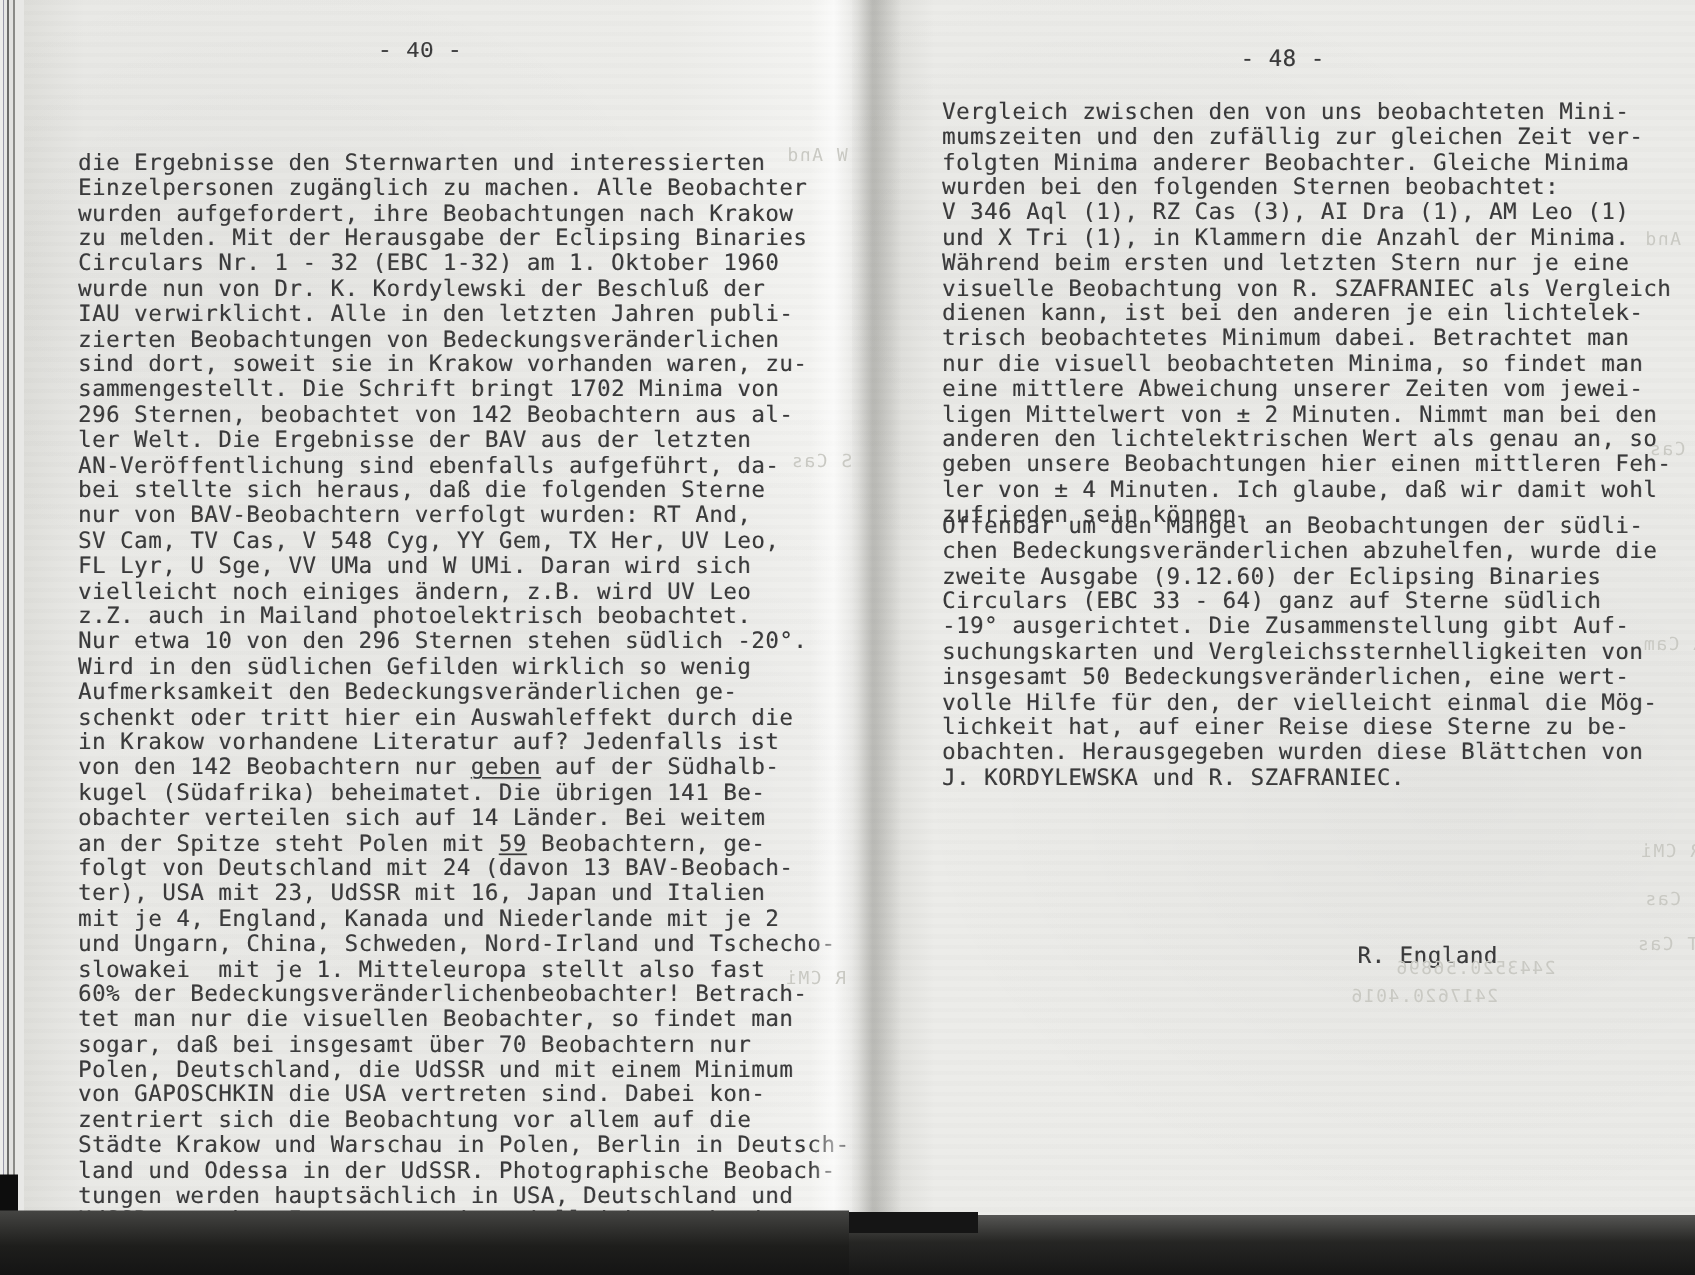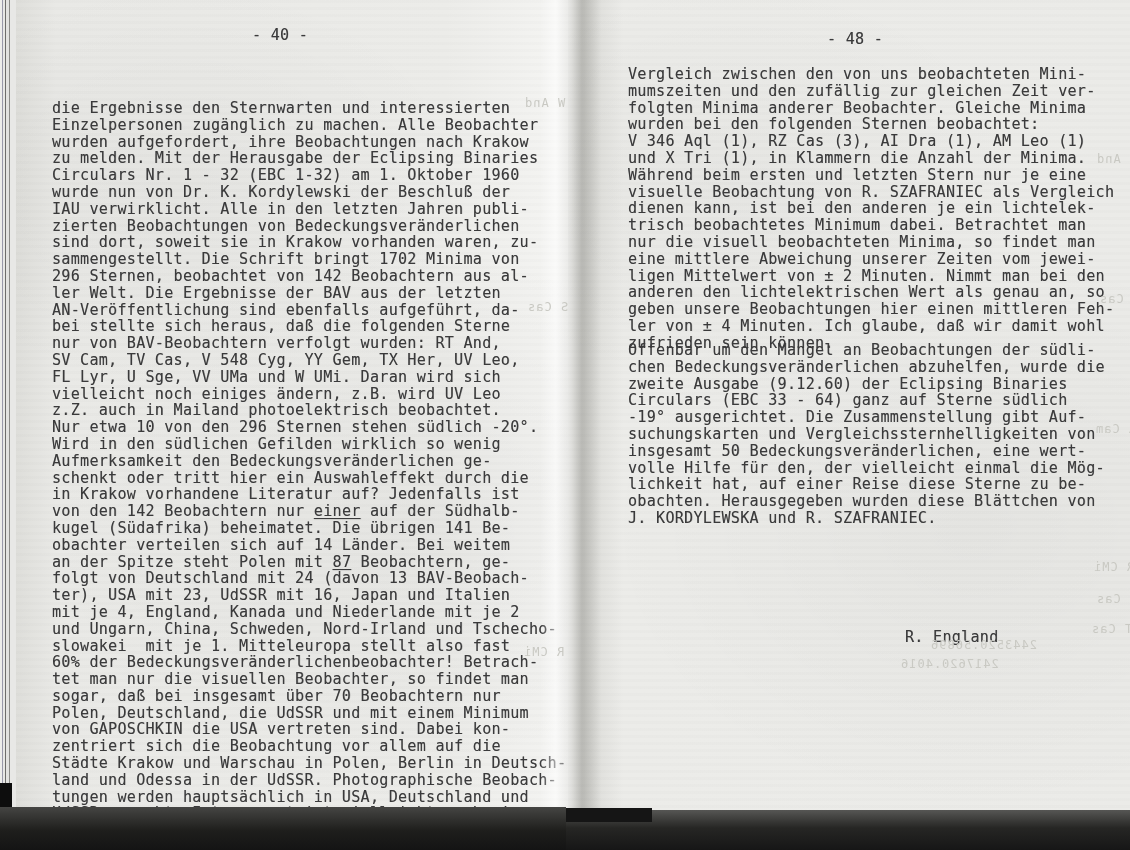--- a/index.html
+++ b/index.html
@@ -45,21 +45,21 @@
       rgba(0,0,0,0) 85%);
   }
   
   .tw{
     position:absolute;
     font-size:15px;letter-spacing:0.32px;line-height:16.8px;
     color:#3a3a3b;white-space:pre;
     text-shadow:0.3px 0.3px 0.4px rgba(70,70,70,0.45);
   }
   .u{text-decoration:underline;text-underline-offset:2px;text-decoration-thickness:1px;}
-  .pageno-left{left:236px;top:27px;}
+  .pageno-left{left:236px;top:27px;font-family:Liberation Mono, monospace;}
   .pageno-right{left:259px;top:31px;}
   .block-left{left:36px;top:72px;margin-top:28px;}
   .p1{left:60px;top:66px;}
   .p2{left:60px;top:342px;}
   .p3{left:60px;top:556px;}
   .sig{left:337px;top:629px;}
   .heading{left:184px;top:664px;}
   .p4{left:60px;top:688px;}
   
   .band{position:absolute;}
@@ -107,24 +107,24 @@
 nur von BAV-Beobachtern verfolgt wurden: RT And,
 SV Cam, TV Cas, V 548 Cyg, YY Gem, TX Her, UV Leo,
 FL Lyr, U Sge, VV UMa und W UMi. Daran wird sich
 vielleicht noch einiges ändern, z.B. wird UV Leo
 z.Z. auch in Mailand photoelektrisch beobachtet.
 Nur etwa 10 von den 296 Sternen stehen südlich -20°.
 Wird in den südlichen Gefilden wirklich so wenig
 Aufmerksamkeit den Bedeckungsveränderlichen ge-
 schenkt oder tritt hier ein Auswahleffekt durch die
 in Krakow vorhandene Literatur auf? Jedenfalls ist
-von den 142 Beobachtern nur <span class="u">einer</span> auf der Südhalb-
+von den 142 Beobachtern nur <span class="u">geben</span> auf der Südhalb-
 kugel (Südafrika) beheimatet. Die übrigen 141 Be-
 obachter verteilen sich auf 14 Länder. Bei weitem
-an der Spitze steht Polen mit <span class="u">87</span> Beobachtern, ge-
+an der Spitze steht Polen mit <span class="u">59</span> Beobachtern, ge-
 folgt von Deutschland mit 24 (davon 13 BAV-Beobach-
 ter), USA mit 23, UdSSR mit 16, Japan und Italien
 mit je 4, England, Kanada und Niederlande mit je 2
 und Ungarn, China, Schweden, Nord-Irland und Tschecho-
 slowakei  mit je 1. Mitteleuropa stellt also fast
 60% der Bedeckungsveränderlichenbeobachter! Betrach-
 tet man nur die visuellen Beobachter, so findet man
 sogar, daß bei insgesamt über 70 Beobachtern nur
 Polen, Deutschland, die UdSSR und mit einem Minimum
 von GAPOSCHKIN die USA vertreten sind. Dabei kon-

